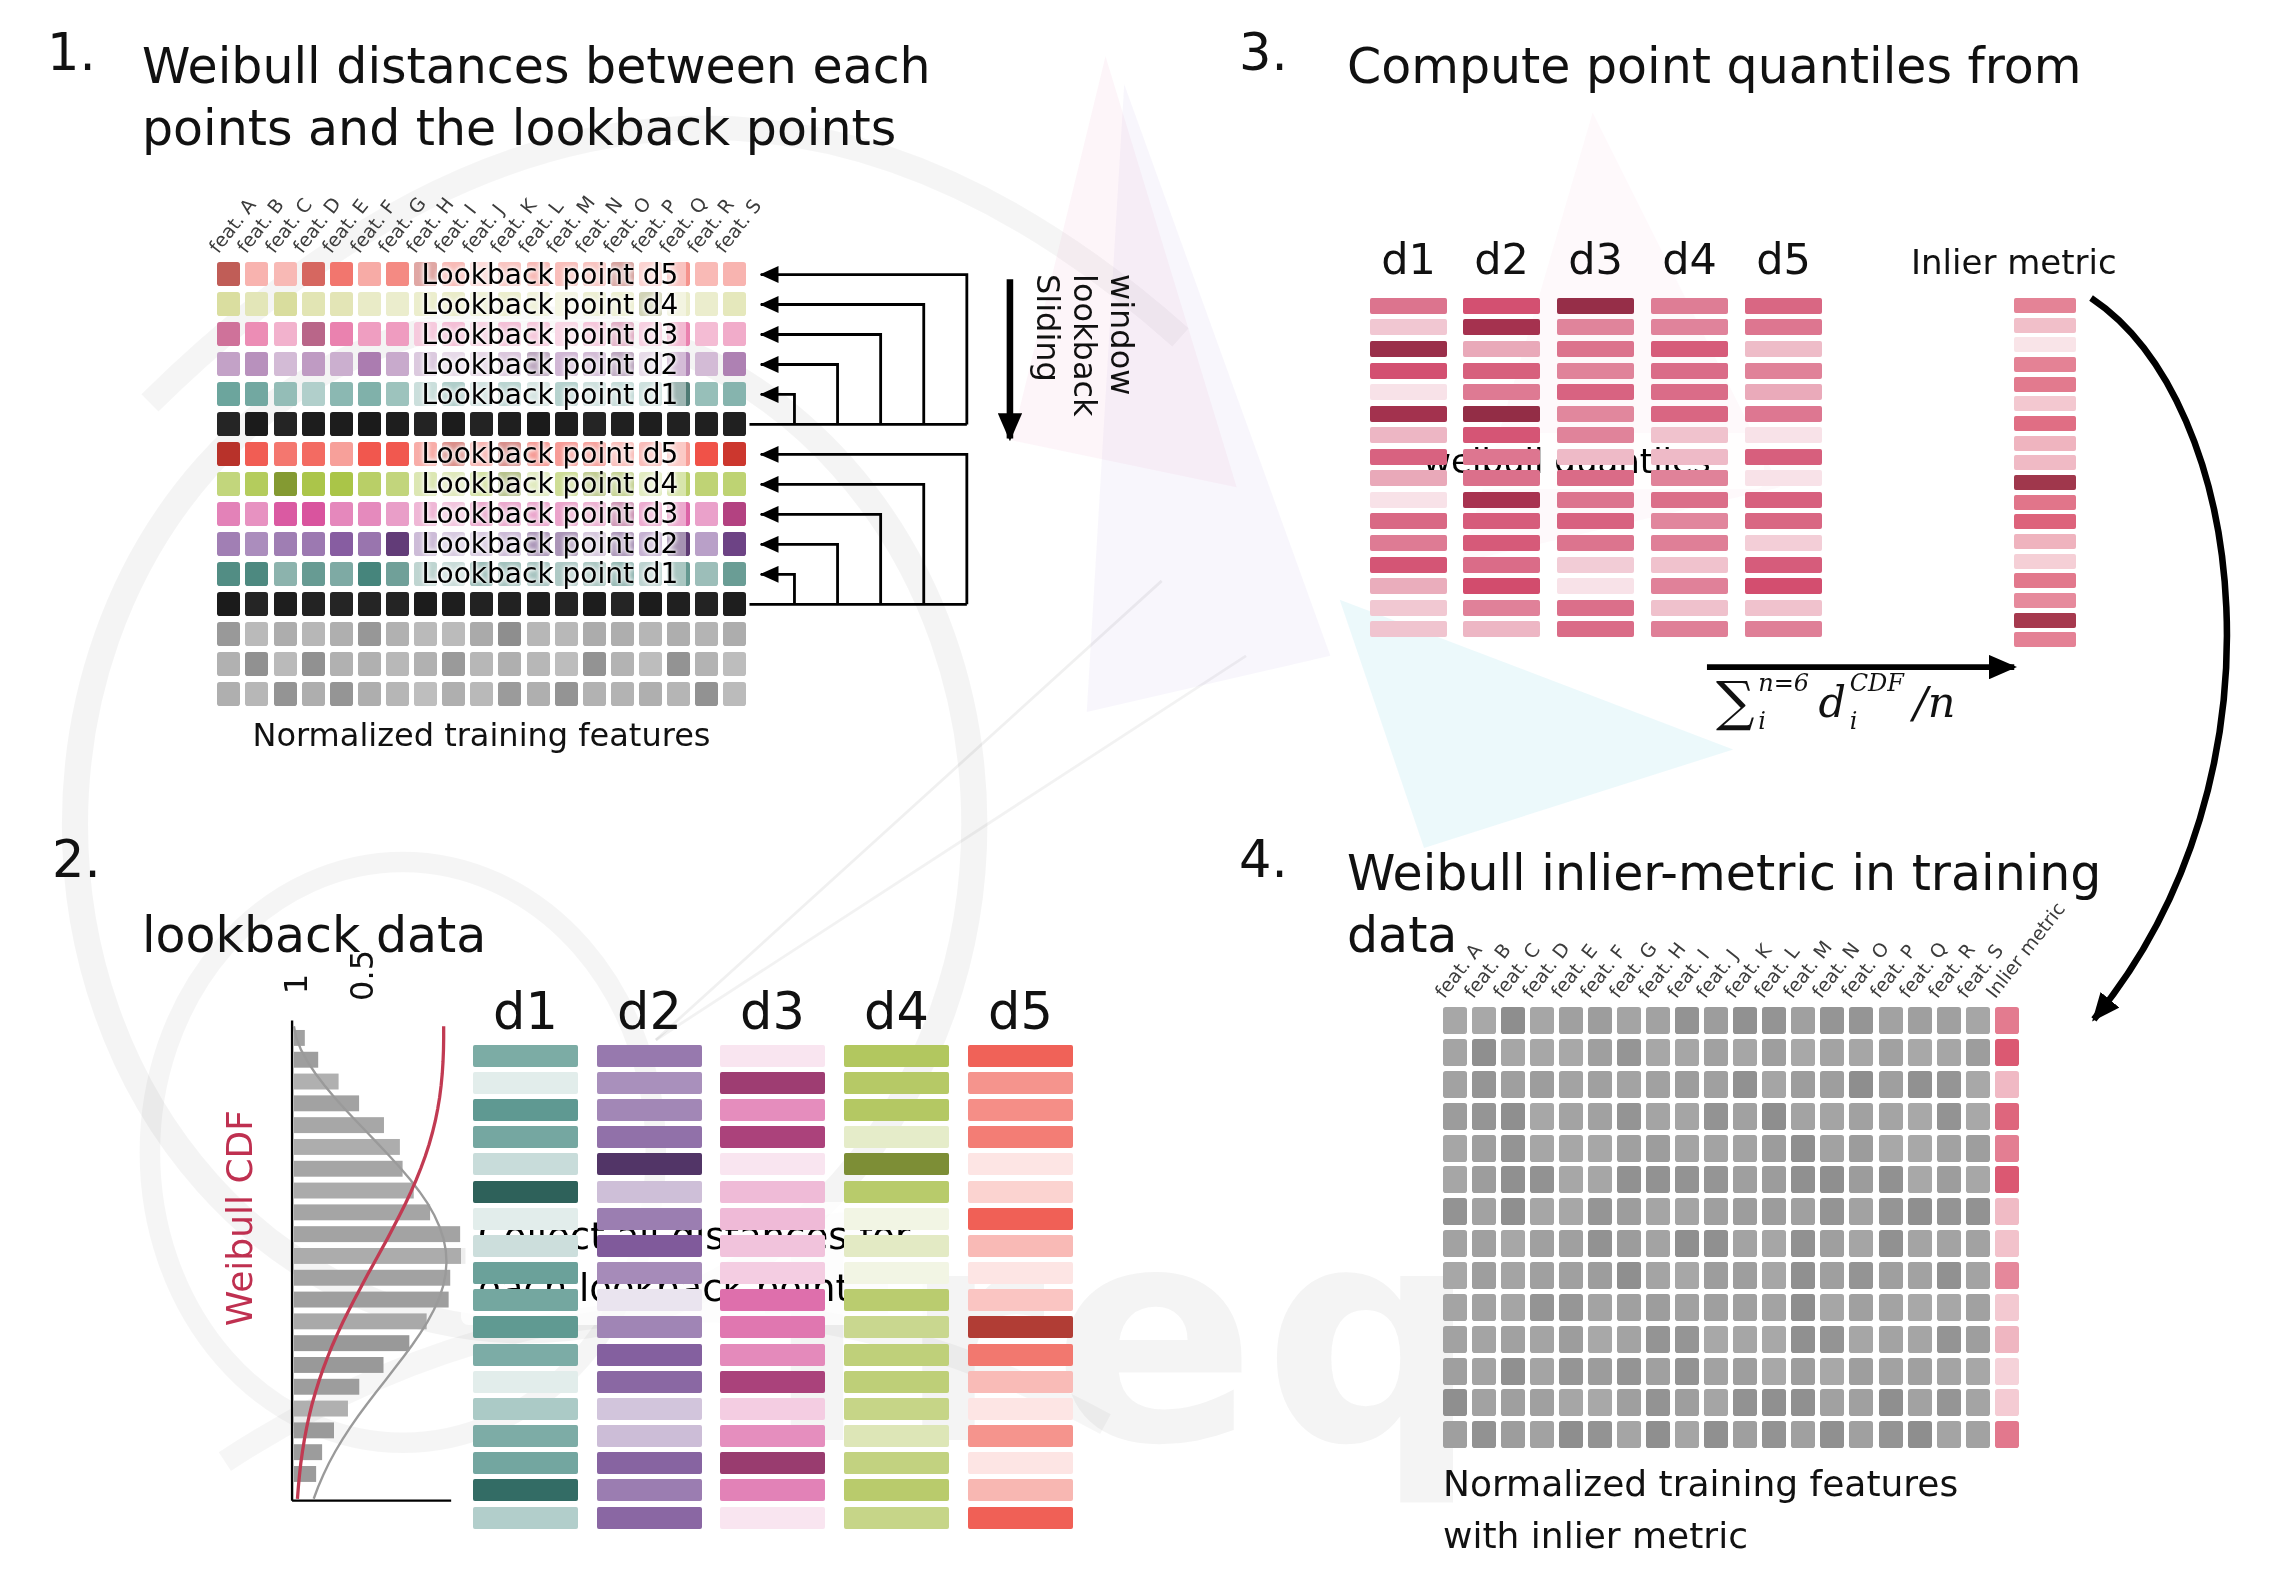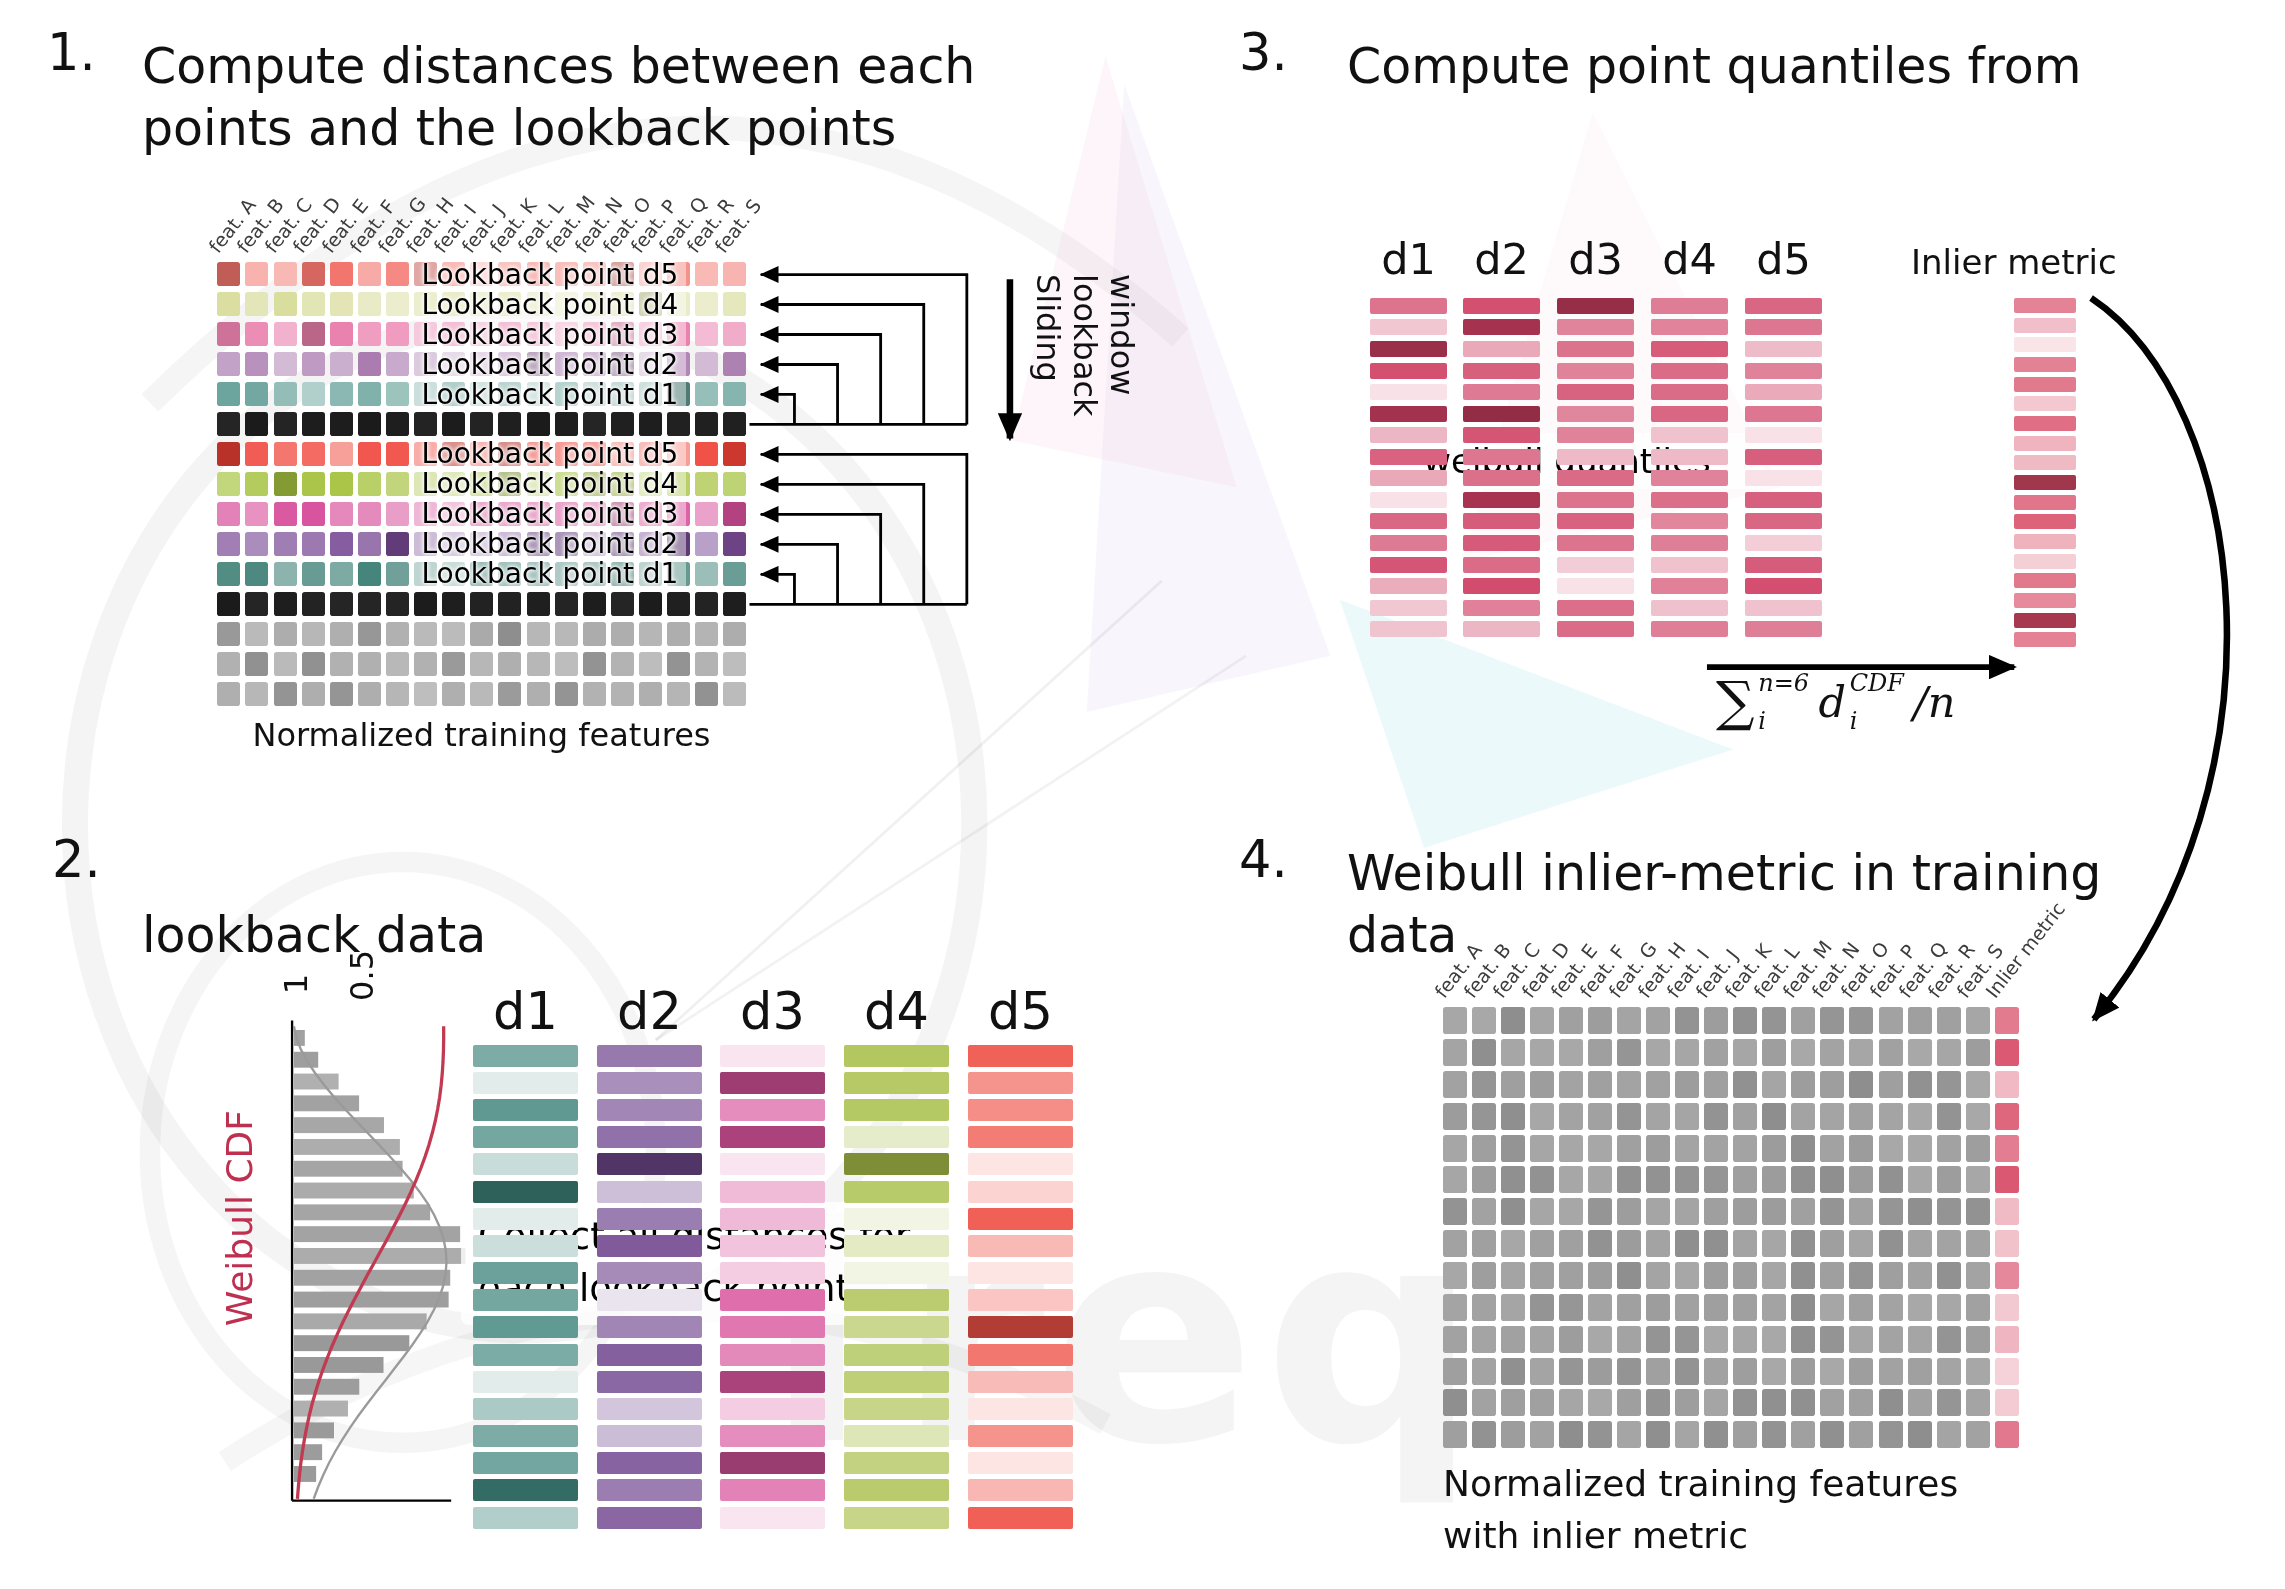--- a/index.html
+++ b/index.html
@@ -54,21 +54,21 @@
   <polygon points="1700,120 1560,600 1900,520" fill="rgba(250,200,215,0.10)"></polygon>
   <path d="M700,1110 L1240,620" stroke="rgba(0,0,0,0.06)" stroke-width="3" fill="none"></path>
   <path d="M700,1110 L1330,700" stroke="rgba(0,0,0,0.05)" stroke-width="3" fill="none"></path>
 </svg>
 <div class="wm-text">freq</div>
 
 <div id="canvas">
 
   <div class="step-num" style="left:47px;top:22.5px">1.</div>
   <div class="title" style="left:142px;top:36px">
-    <span>Compute distances between each</span><br>
+    <span>Weibull distances between each</span><br>
     <span>points and the lookback points</span>
   </div>
   <div class="caption" style="left:217px;top:716px;width:529px;text-align:center">Normalized training features</div>
   <div class="sliding-text" style="left:1029px;top:274px">
     <span>Sliding</span>
     <span>lookback</span>
     <span>window</span>
   </div>
 
   <div class="step-num" style="left:52px;top:830px">2.</div>

